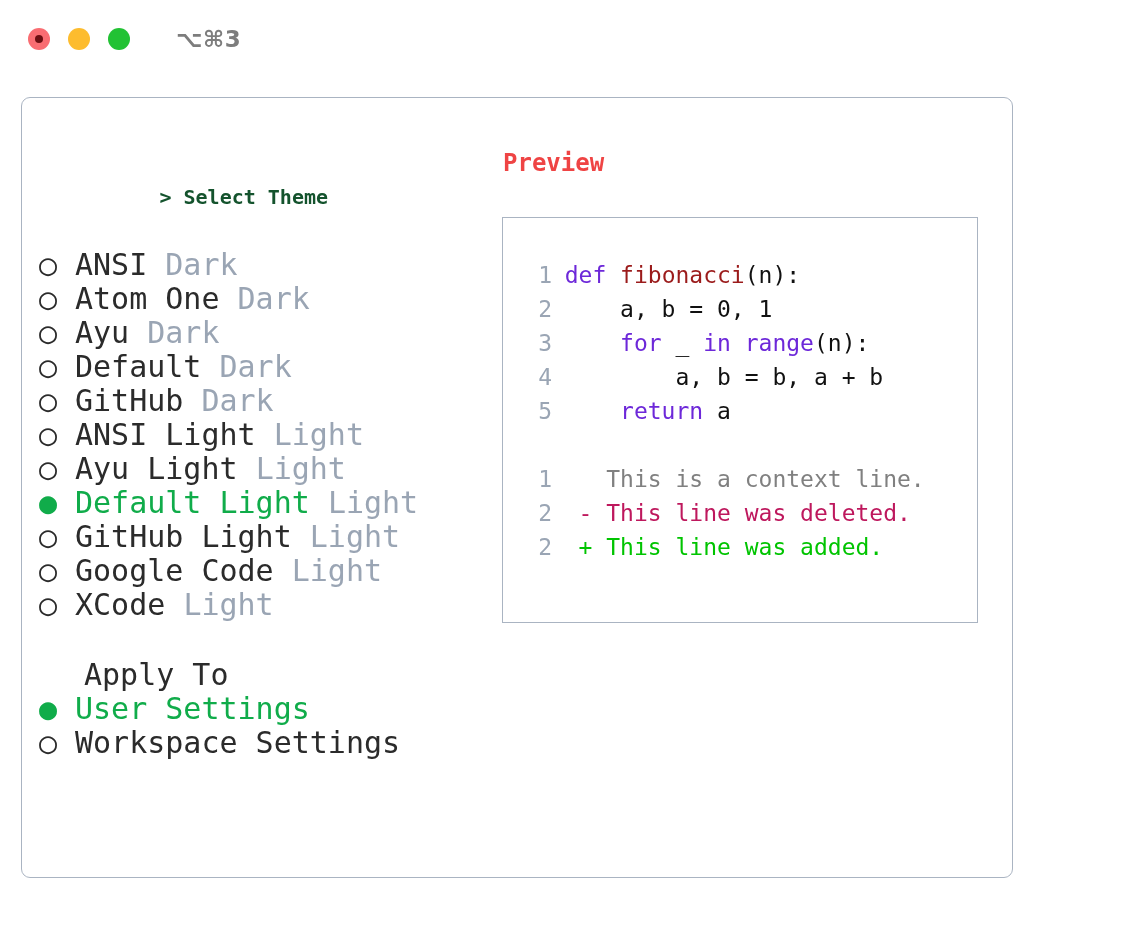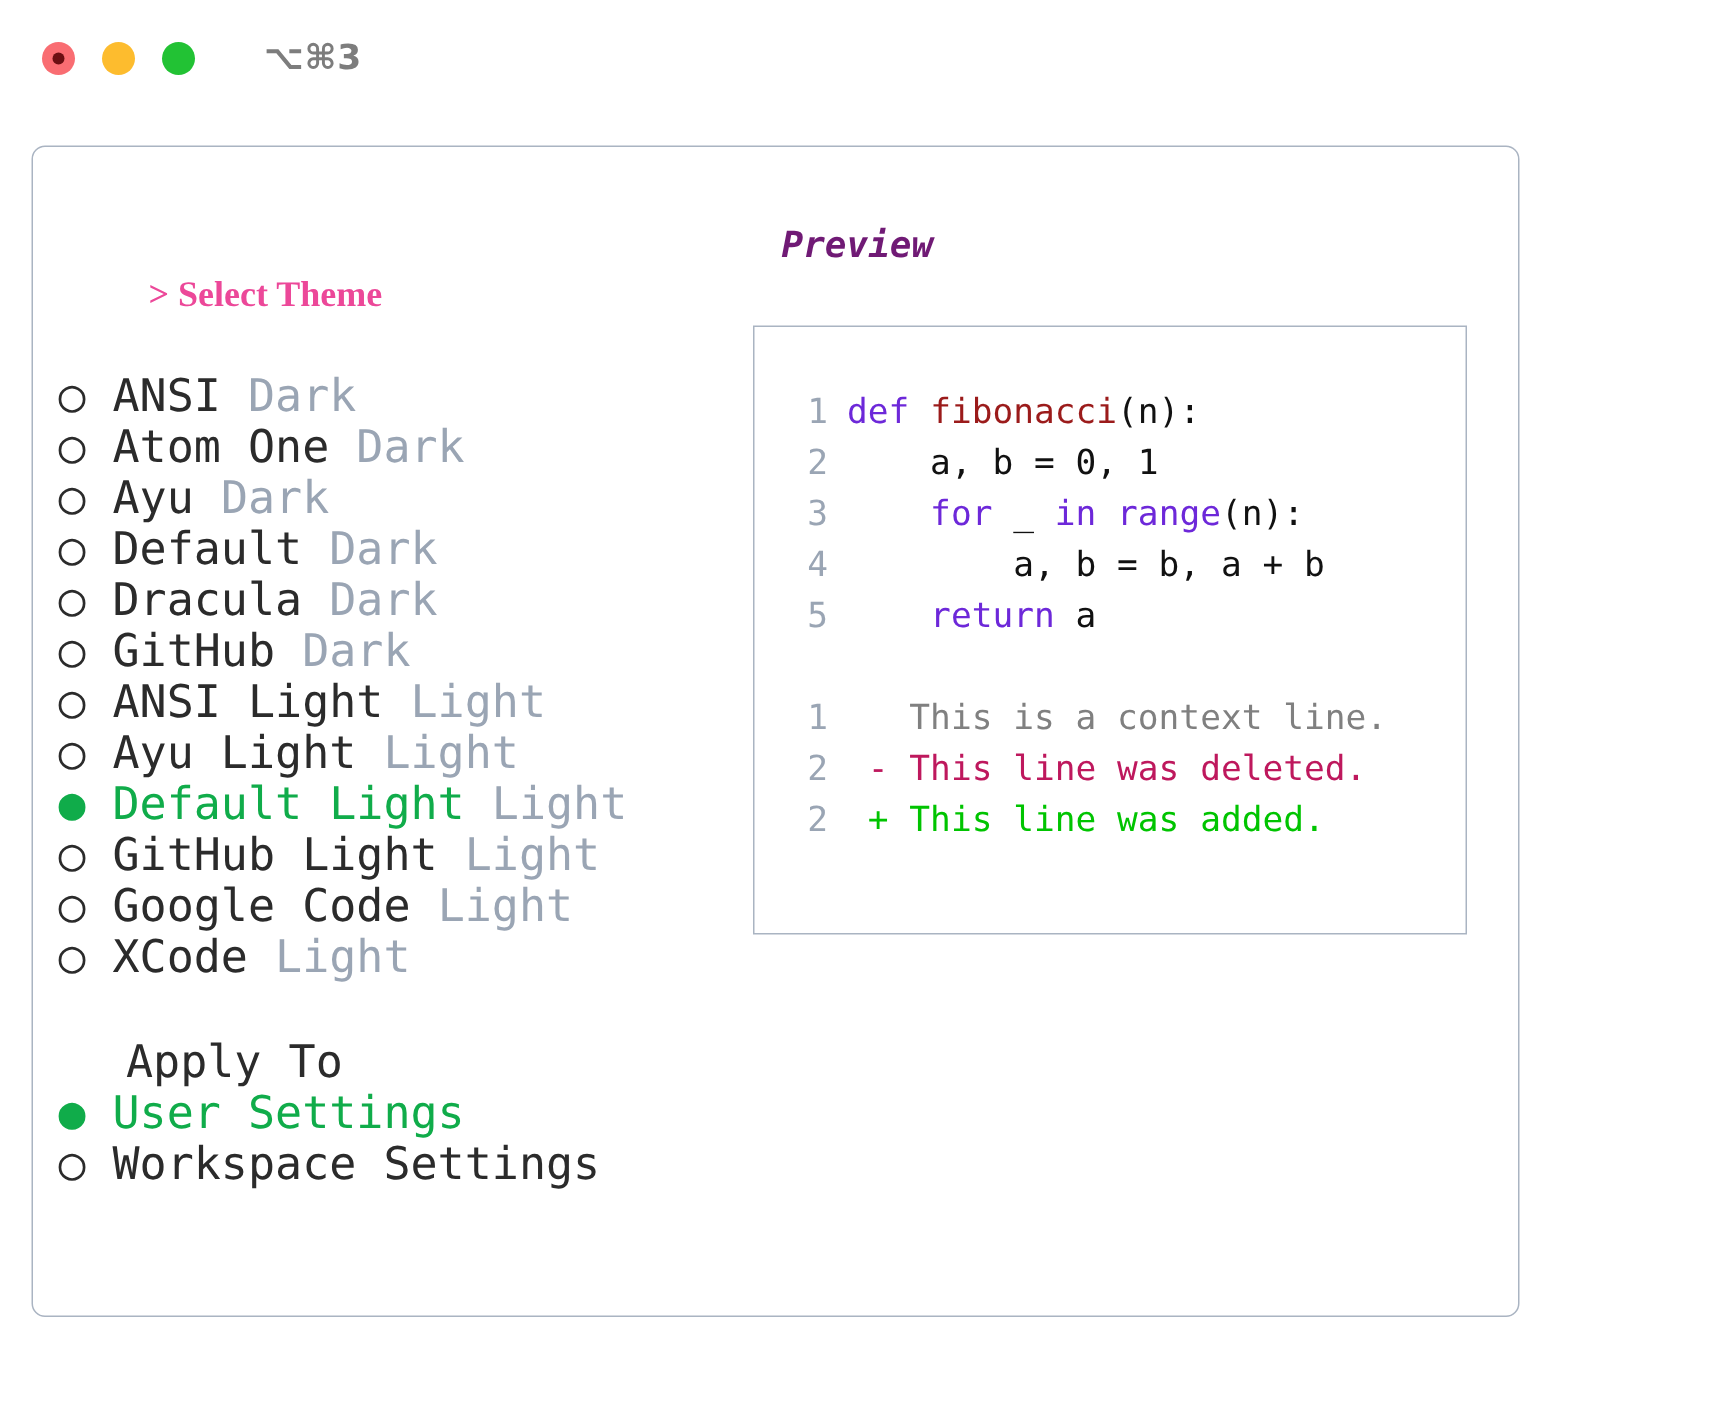--- a/index.html
+++ b/index.html
@@ -84,26 +84,25 @@
   }
 
   
   #left-pane {
     width: 480px;
     padding: 48px 0 0 17px;
     box-sizing: border-box;
   }
 
   .list-header {
-    font-size: 24px;
+    font-size: 20px;
     font-weight: bold;
-    color: #ec4899;
-    line-height: 34px;
-    white-space: pre;
-    font-family: Liberation Serif, serif;
+    color: #14532d;
+    line-height: 34px;
+    white-space: pre;
   }
   .list-header .caret { font-weight: bold; }
 
   .opt {
     font-size: 30px;
     line-height: 34px;
     color: #2b2b2b;
     white-space: pre;
     display: block;
   }
@@ -136,24 +135,23 @@
 
   
   #right-pane {
     padding: 48px 0 0 0;
     box-sizing: border-box;
     flex: 1 1 auto;
   }
   #preview-title {
     font-size: 24px;
     font-weight: bold;
-    color: #701a75;
-    line-height: 34px;
-    margin-left: 19px;
-    font-style: italic;
+    color: #ef4444;
+    line-height: 34px;
+    margin-left: 1px;
   }
   #preview-box {
     margin-top: 37px;
     width: 476px;
     height: 406px;
     border: 1px solid #aab4c2;
     box-sizing: border-box;
     background: #ffffff;
     padding: 40px 0 0 18px;
   }
@@ -197,21 +195,20 @@
 
         <div class="list-header">
           <span class="caret">&gt;</span><span> </span><span>Select Theme</span>
         </div>
 
         <div id="theme-options">
             <div class="opt"><span class="marker">○</span><span class="name">ANSI</span><span> </span><span class="tag">Dark</span></div>
             <div class="opt"><span class="marker">○</span><span class="name">Atom One</span><span> </span><span class="tag">Dark</span></div>
             <div class="opt"><span class="marker">○</span><span class="name">Ayu</span><span> </span><span class="tag">Dark</span></div>
             <div class="opt"><span class="marker">○</span><span class="name">Default</span><span> </span><span class="tag">Dark</span></div>
-            <div class="opt"><span class="marker">○</span><span class="name">Dracula</span><span> </span><span class="tag">Dark</span></div>
             <div class="opt"><span class="marker">○</span><span class="name">GitHub</span><span> </span><span class="tag">Dark</span></div>
             <div class="opt"><span class="marker">○</span><span class="name">ANSI Light</span><span> </span><span class="tag">Light</span></div>
             <div class="opt"><span class="marker">○</span><span class="name">Ayu Light</span><span> </span><span class="tag">Light</span></div>
             <div class="opt selected"><span class="marker">●</span><span class="name">Default Light</span><span> </span><span class="tag">Light</span></div>
             <div class="opt"><span class="marker">○</span><span class="name">GitHub Light</span><span> </span><span class="tag">Light</span></div>
             <div class="opt"><span class="marker">○</span><span class="name">Google Code</span><span> </span><span class="tag">Light</span></div>
             <div class="opt"><span class="marker">○</span><span class="name">XCode</span><span> </span><span class="tag">Light</span></div>
           </div>
 
         <div class="section-gap"></div>

